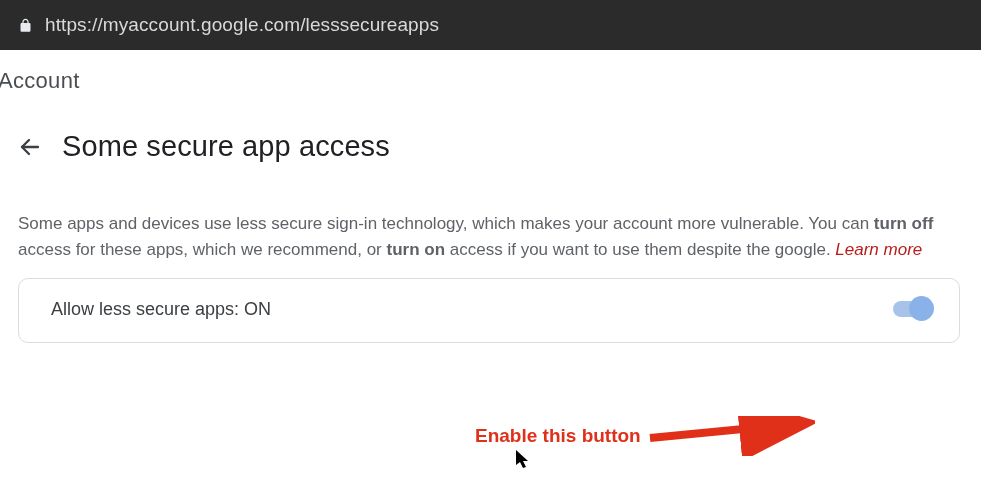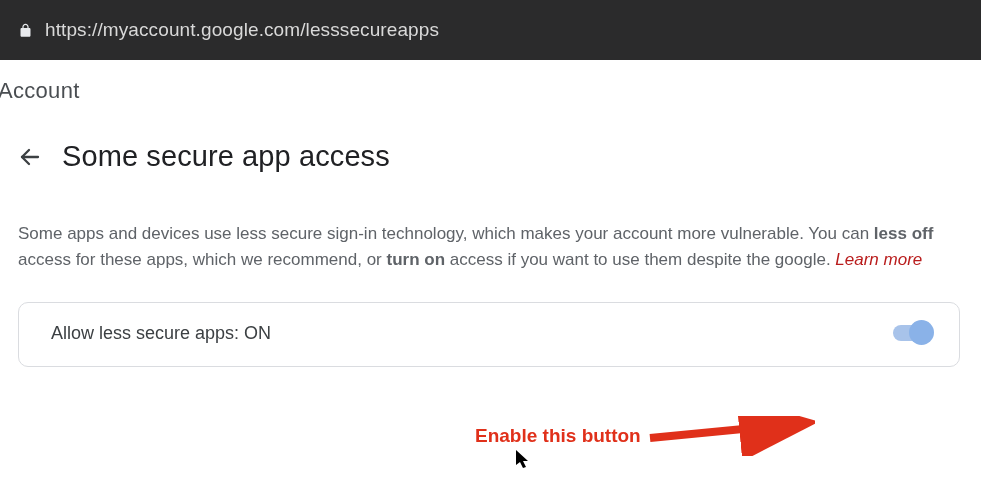--- a/index.html
+++ b/index.html
@@ -6,21 +6,21 @@
     body {
       font-family: Arial, Helvetica, sans-serif;
       width: 981px;
       height: 501px;
       background: #fff;
       overflow: hidden;
       position: relative;
     }
     .addr-bar {
       background: #2b2b2c;
-      height: 60px;
+      height: 50px;
       display: flex;
       align-items: center;
       padding-left: 18px;
       gap: 12px;
     }
     .lock-icon { color: #e8eaed; display: inline-flex; }
     .url {
       color: #d9d9d9;
       font-size: 19px;
       letter-spacing: 0.1px;
@@ -50,21 +50,21 @@
     .description {
       margin-top: 48px;
       font-size: 17px;
       line-height: 1.55;
       color: #5f6368;
       max-width: 940px;
     }
     .description .bold { font-weight: 700; color: #5f6368; }
     .learn-link { color: #b91c1c; text-decoration: none; cursor: pointer; font-style: italic; }
     .setting-card {
-      margin-top: 28px;
+      margin-top: 14px;
       border: 1px solid #dadce0;
       border-radius: 10px;
       padding: 20px 30px 22px 32px;
       display: flex;
       align-items: center;
       justify-content: space-between;
       max-width: 942px;
     }
     .setting-label {
       font-size: 18px;
@@ -129,21 +129,21 @@
     <span class="back-arrow">
       <svg width="24" height="24" viewBox="0 0 24 24" fill="none" stroke="currentColor" stroke-width="2.3" stroke-linecap="round" stroke-linejoin="round">
           <line x1="20" y1="12" x2="4" y2="12"></line>
           <polyline points="11 19 4 12 11 5"></polyline>
         </svg>
     </span>
     <h1 class="page-title">Some secure app access</h1>
   </div>
 
   <p class="description">
-    <span>Some apps and devices use less secure sign-in technology, which makes your account more vulnerable. You can </span><span class="bold">less off</span><span> access for these apps, which we recommend, or </span><span class="bold">turn on</span><span> access if you want to use them despite the google. </span><a class="learn-link">Learn more</a>
+    <span>Some apps and devices use less secure sign-in technology, which makes your account more vulnerable. You can </span><span class="bold">turn off</span><span> access for these apps, which we recommend, or </span><span class="bold">turn on</span><span> access if you want to use them despite the google. </span><a class="learn-link">Learn more</a>
   </p>
 
   <div class="setting-card">
     <div class="setting-label">
       <span>Allow less secure apps: </span><span>ON</span>
     </div>
     <div class="toggle">
       <div class="toggle-knob"></div>
     </div>
   </div>

